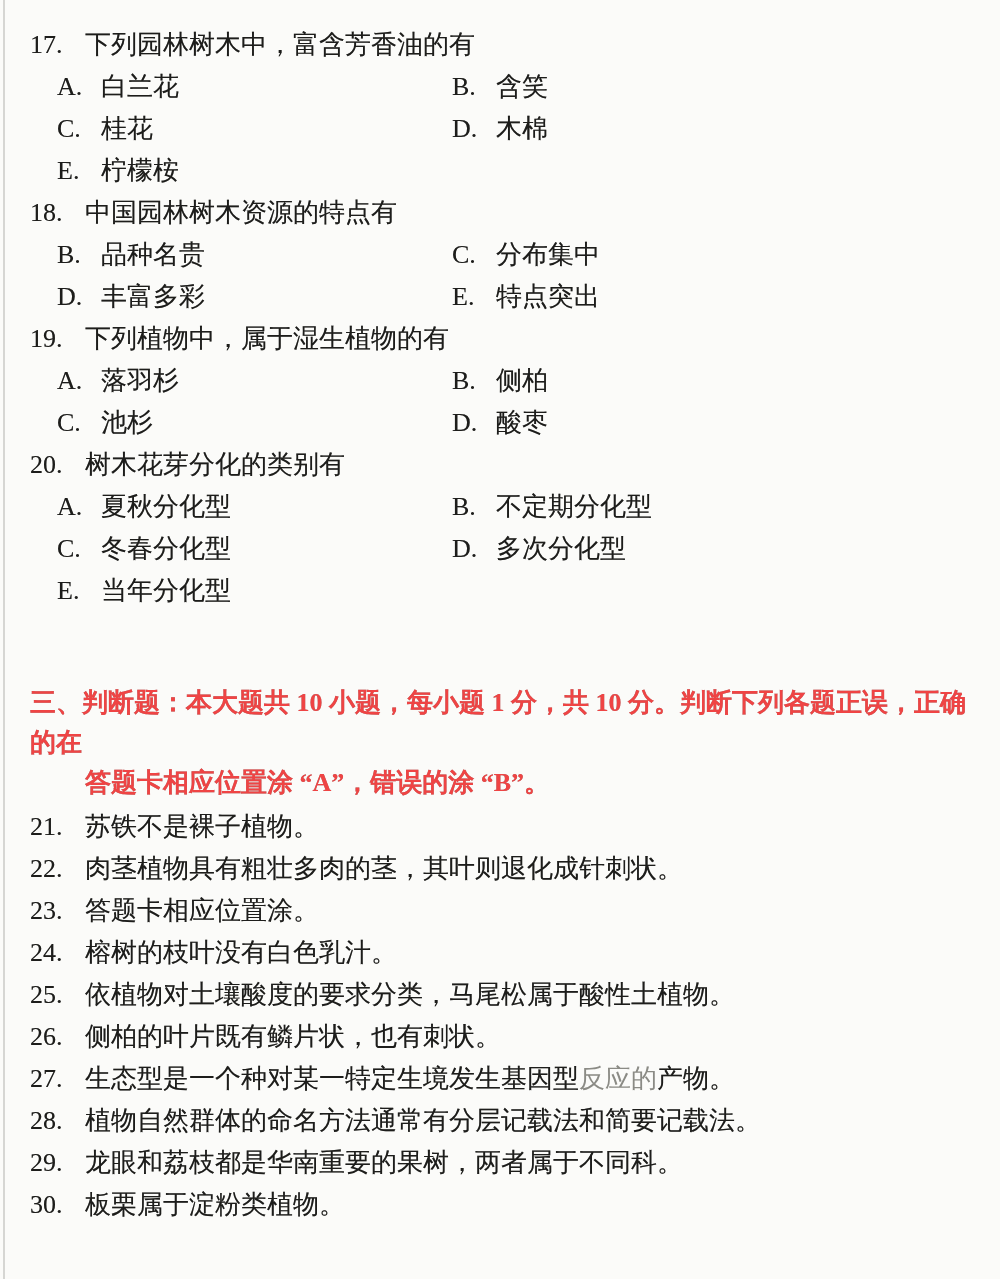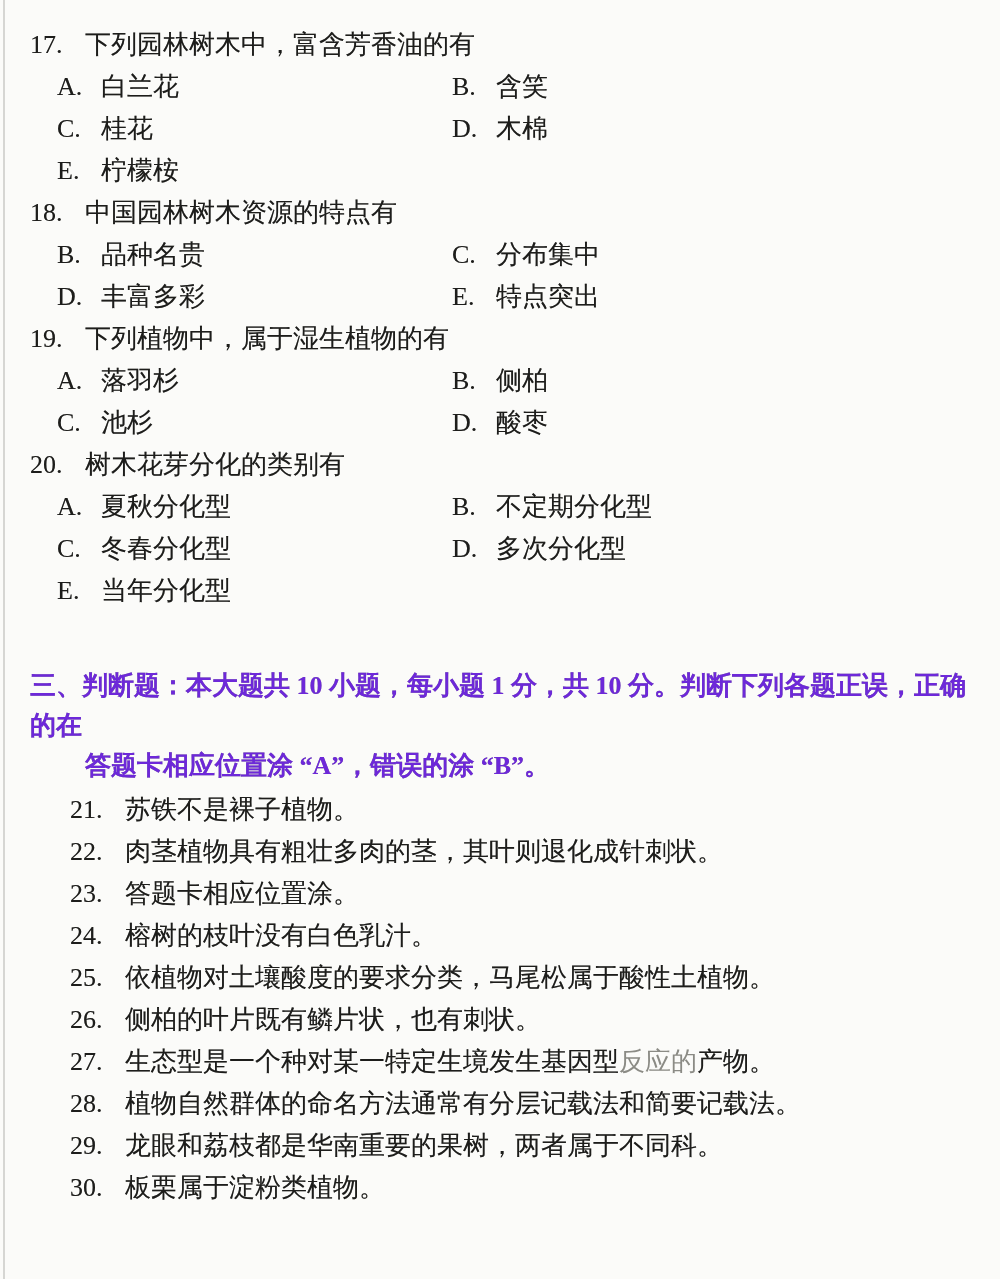--- a/index.html
+++ b/index.html
@@ -45,36 +45,35 @@
   }
   .opt {
     white-space: nowrap;
   }
   .olabel {
     display: inline-block;
     width: 44px;
   }
   
   .section-header {
-    margin-top: 54px;
+    margin-top: 71px;
     font-weight: 700;
     line-height: 40px;
-    color: #6d28d9;
+    color: #ef4444;
   }
   .sh-line2 {
     padding-left: 55px;
   }
   
   .tf-list {
     margin-top: 3px;
     line-height: 42px;
   }
   .tf-item {
     white-space: nowrap;
-    margin-left: 40px;
   }
   .faded {
     color: #8b8b85;
     text-shadow: none;
   }
 </style>
 </head>
 <body>
 
 <div class="scan-edge"></div>

